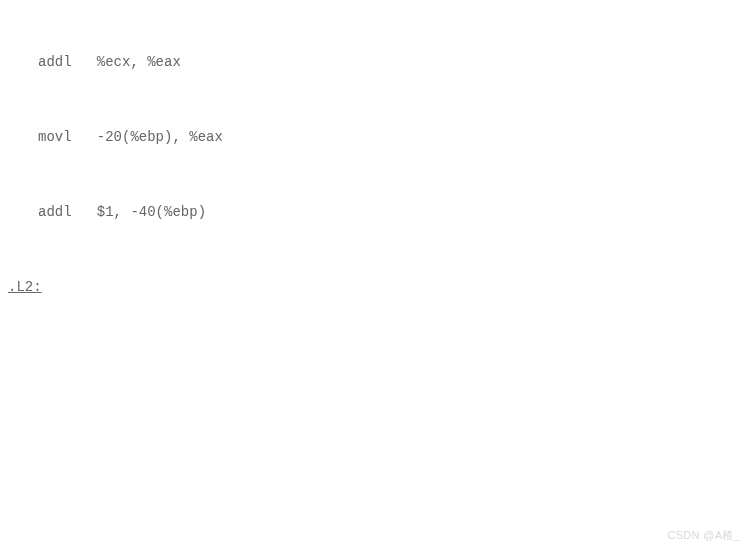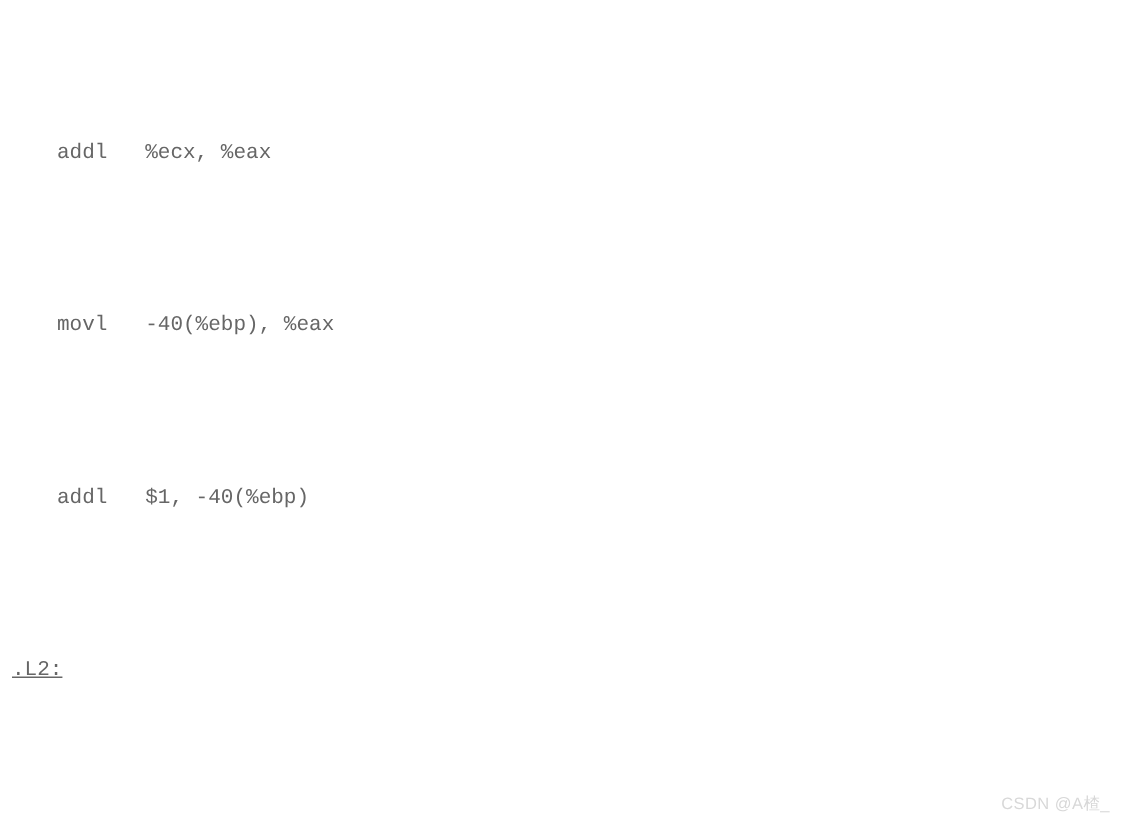--- a/index.html
+++ b/index.html
@@ -14,40 +14,39 @@
     font-family: "Courier New", Courier, monospace;
     font-size: 14px;
     line-height: 25px;
     color: #666666;
     white-space: pre;
     padding-left: 4px;
     padding-top: 0px;
   }
   .line {
     display: block;
-    margin-top: 40px;
   }
   .indent { padding-left: 34px; }
   .label  { padding-left: 4px; text-decoration: underline; }
   .watermark {
     position: absolute;
     right: 10px;
     bottom: 8px;
     font-family: Arial, sans-serif;
     font-size: 11px;
     color: #d8d8d8;
     letter-spacing: 0.3px;
   }
 </style>
 </head>
 <body>
 
 <div class="code-area">
   <span class="line indent">addl   %ecx, %eax</span>
-  <span class="line indent">movl   -40(%ebp), %eax</span>
+  <span class="line indent">movl   -20(%ebp), %eax</span>
   <span class="line indent">addl   $1, -40(%ebp)</span>
   <span class="line label">.L2:</span>
   
   
   
   
   
   
   
   

